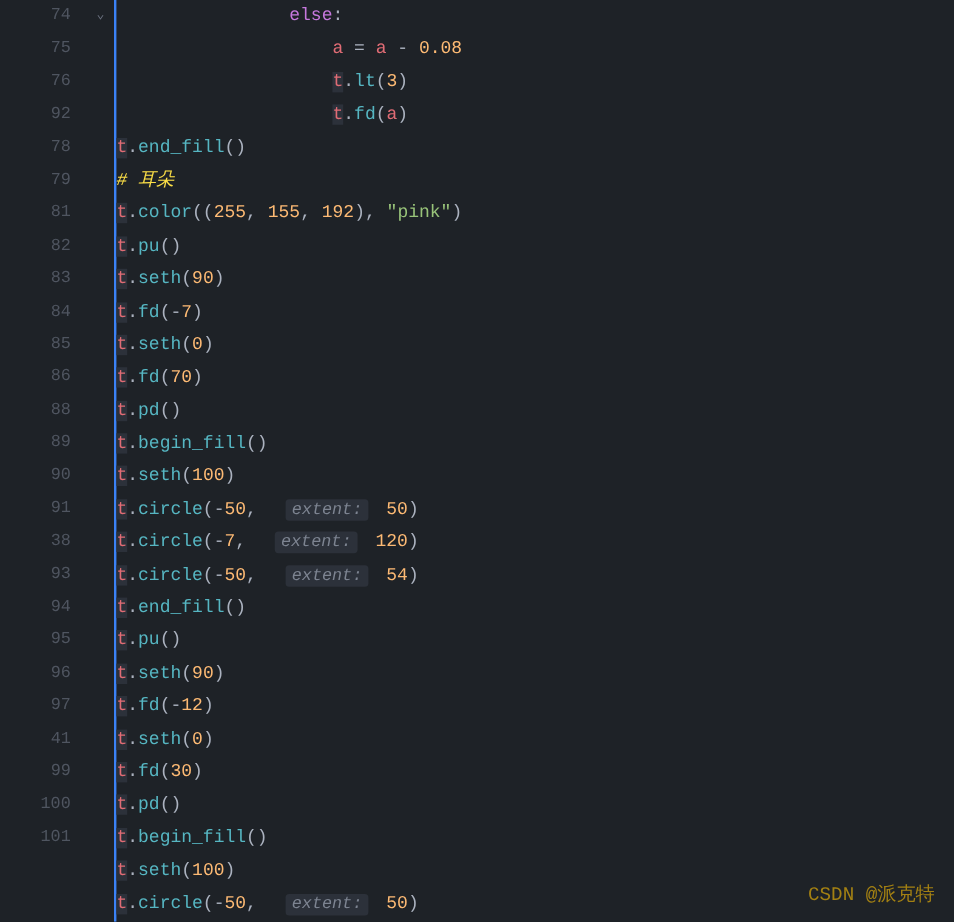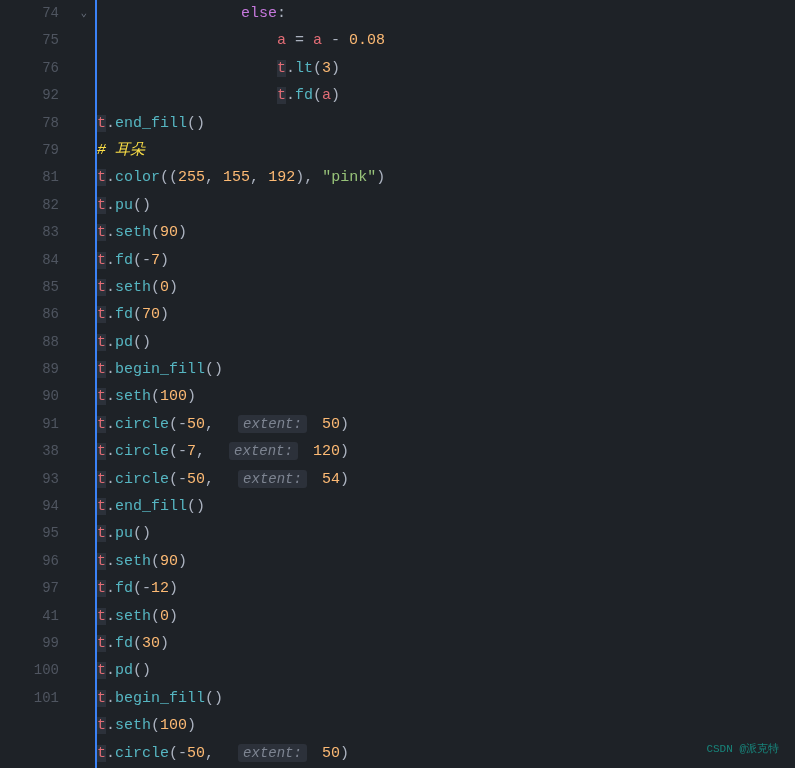--- a/index.html
+++ b/index.html
@@ -66,22 +66,22 @@
     border-radius: 3px;
     font-size: 14px;
     margin: 0 6px;
     font-style: italic;
   }
   .hl { background: #2c313a; }
   .watermark {
     position: absolute;
     bottom: 12px;
     right: 16px;
-    color: #14b8a6;
-    font-size: 11px;
+    color: #eab308;
+    font-size: 16px;
     opacity: 0.65;
     z-index: 10;
   }
 </style>
 </head>
 <body>
 
 <div class="editor">
   <div class="gutter" id="gutter">
       <div class="line-no">74<span class="gutter-icon">⌄</span></div>

